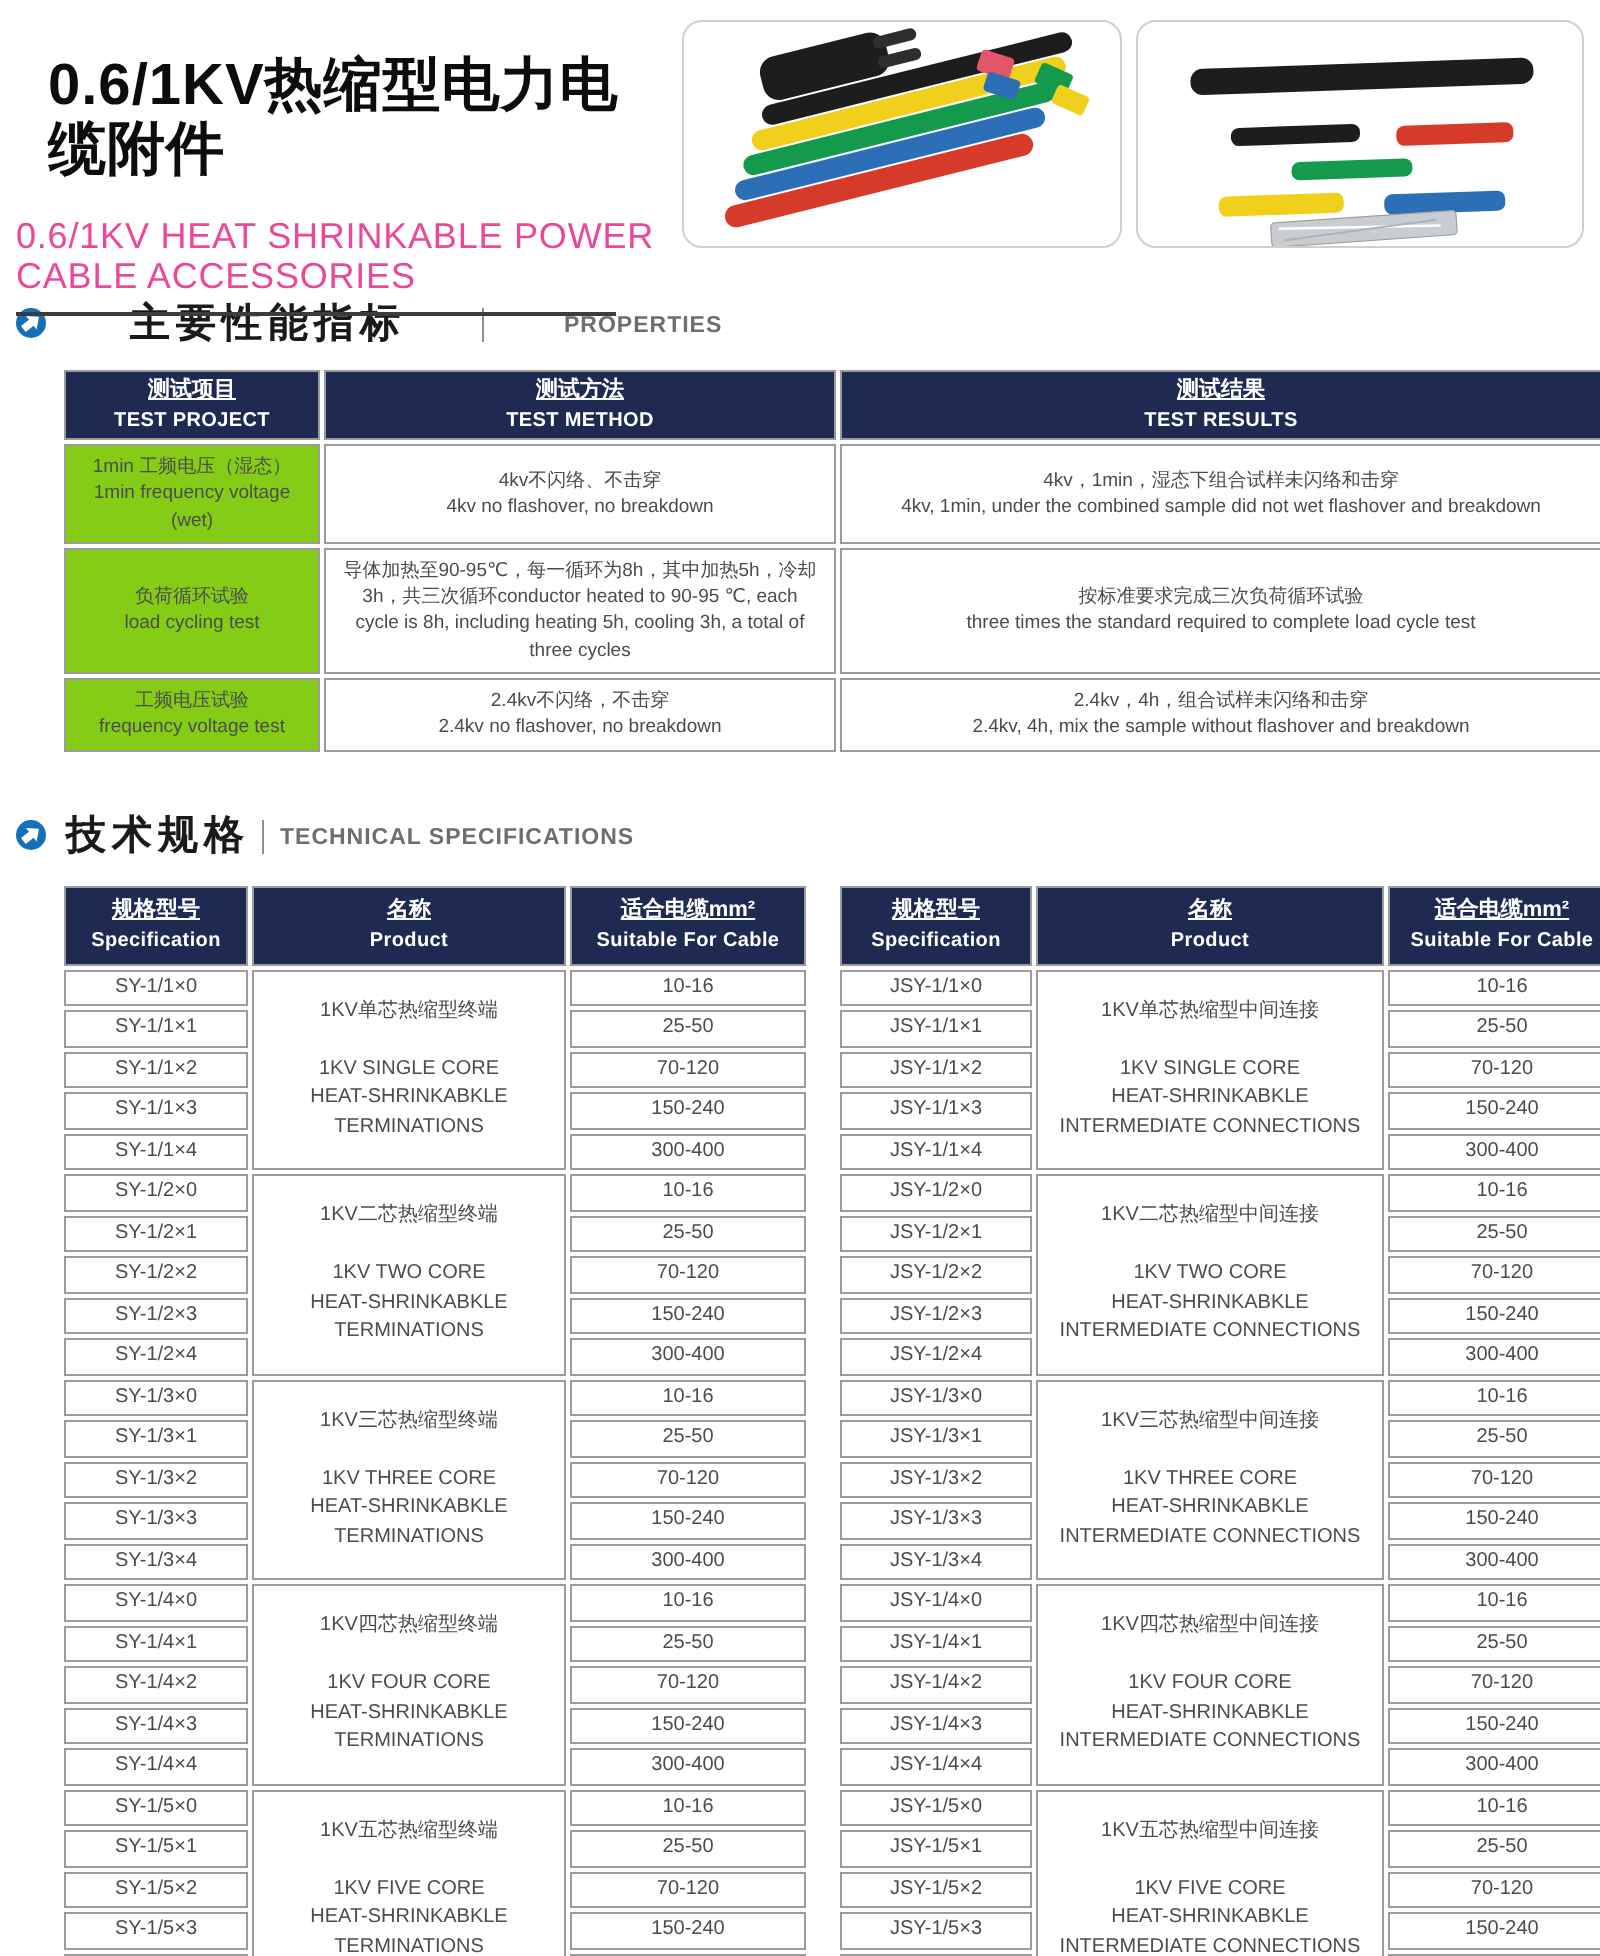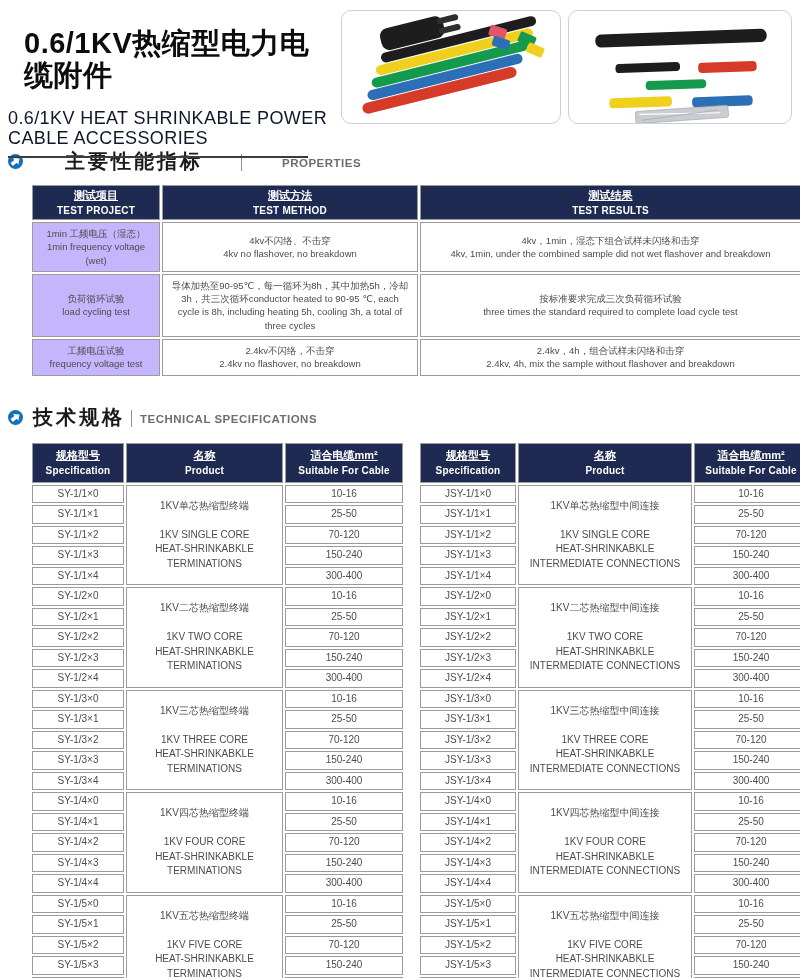--- a/index.html
+++ b/index.html
@@ -3,21 +3,21 @@
 <meta charset="utf-8">
 <style>
   html,body{margin:0;padding:0;background:#ffffff;}
   .page{position:relative;width:800px;height:978px;background:#fff;overflow:hidden;
         font-family:"Liberation Sans","DejaVu Sans",sans-serif;}
 
   
   .header{position:relative;height:136px;}
   .title-block{position:absolute;left:8px;top:12px;width:325px;}
   .title-zh{margin:16px;font-size:29px;font-weight:bold;color:#0c0c0c;letter-spacing:0.5px;line-height:1.1;}
-  .title-en{margin-top:5px;font-size:18px;color:#0f172a;line-height:1.12;letter-spacing:0.4px;}
+  .title-en{margin-top:5px;font-size:18px;color:#ec4899;line-height:1.12;letter-spacing:0.4px;}
   .title-en span{display:block;}
   .title-rule{height:2px;background:#3c3c3c;width:300px;margin-top:8px;}
   .photo-card{position:absolute;top:10px;height:112px;background:#fff;border:1px solid #cfcfcf;border-radius:10px;}
   .photo-card.p1{left:341px;width:218px;}
   .photo-card.p2{left:568px;width:222px;}
   .photo-card svg{display:block;width:100%;height:100%;}
 
   
   .sec-title{display:flex;align-items:center;margin-left:8px;}
   .sec-title.first{margin-top:12px;gap:32px;}
@@ -32,21 +32,21 @@
   th,td{border:1px solid #9b9b9b;box-sizing:border-box;}
   th{background:var(--header_bg,#1e2a52);color:#fff;font-weight:bold;vertical-align:middle;padding:2px 2px;}
   .th-zh{display:block;font-size:11px;line-height:1.45;text-decoration:underline;}
   .th-en{display:block;font-size:10px;line-height:1.3;letter-spacing:0.2px;}
   td{background:#fff;color:#4c4c4c;text-align:center;vertical-align:middle;white-space:pre-line;}
 
   
   .props{width:765px;margin:8px 0 0 30px;}
   .props th{height:34px;}
   .props td{font-size:9.5px;line-height:1.4;padding:4px 8px;}
-  .props td.shade{background:#c4b5fd;}
+  .props td.shade{background:#84cc16;}
 
   
   .specs-wrap{display:flex;gap:13px;margin:10px 0 0 30px;}
   .spec th{height:40px;}
   .spec td{font-size:10px;line-height:1.45;height:18px;padding:1px 2px;}
   .spec-left{width:367px;}
   .spec-right{width:384px;}
 </style>
 </head>
 <body>

